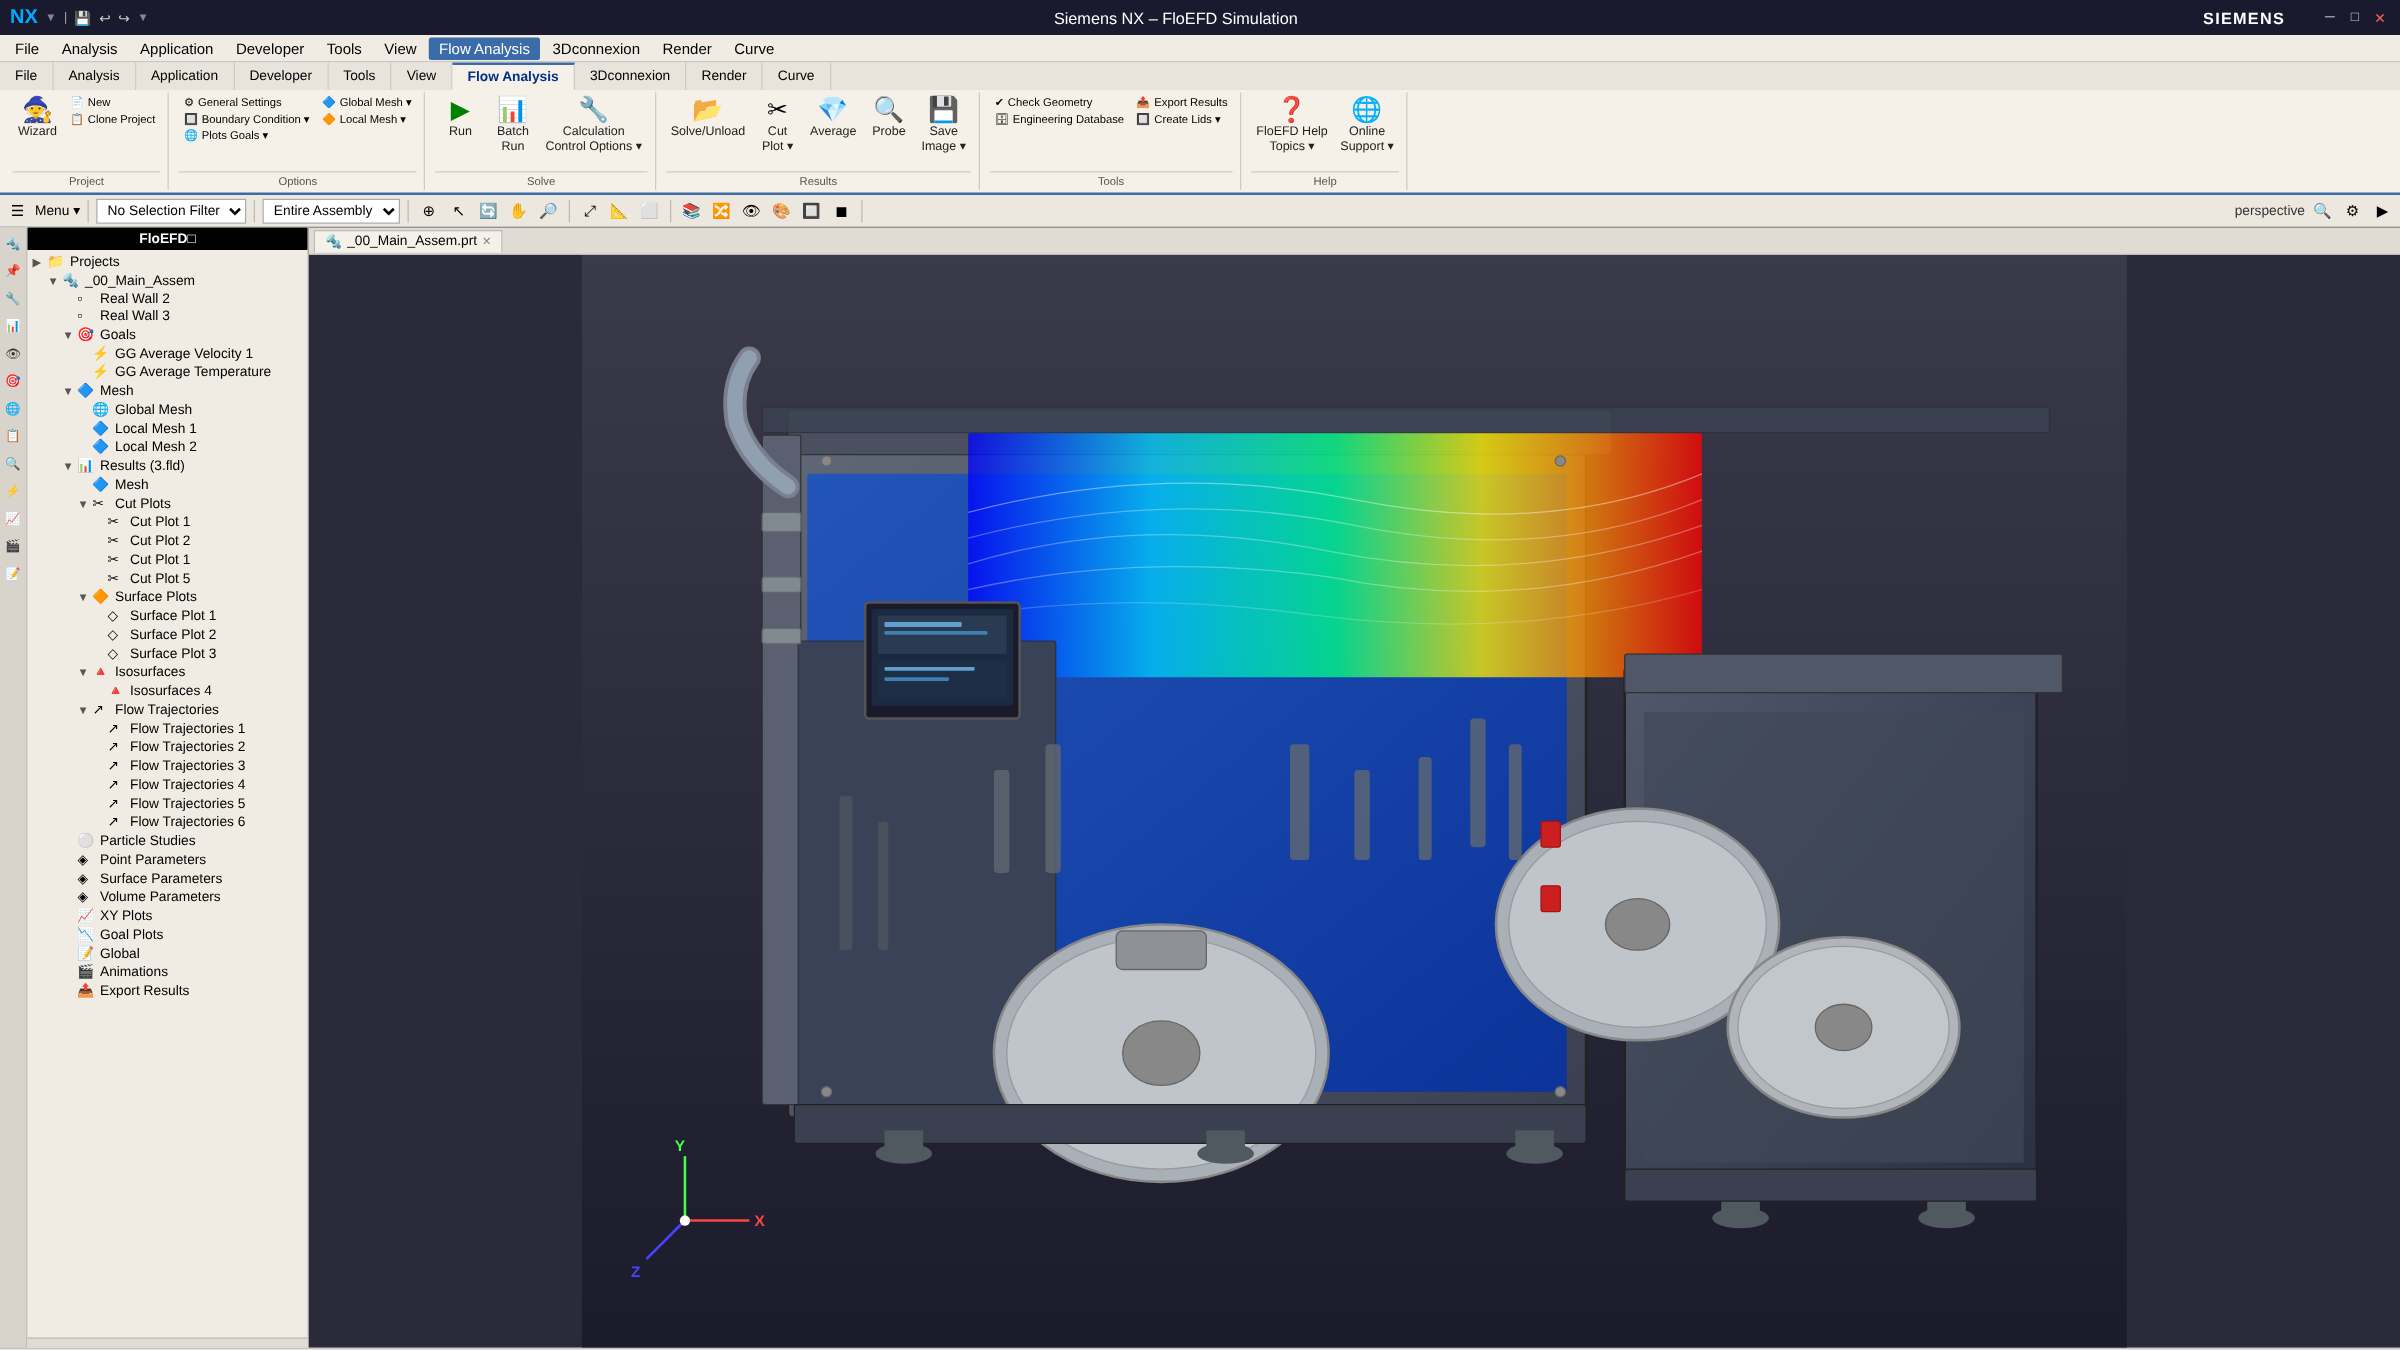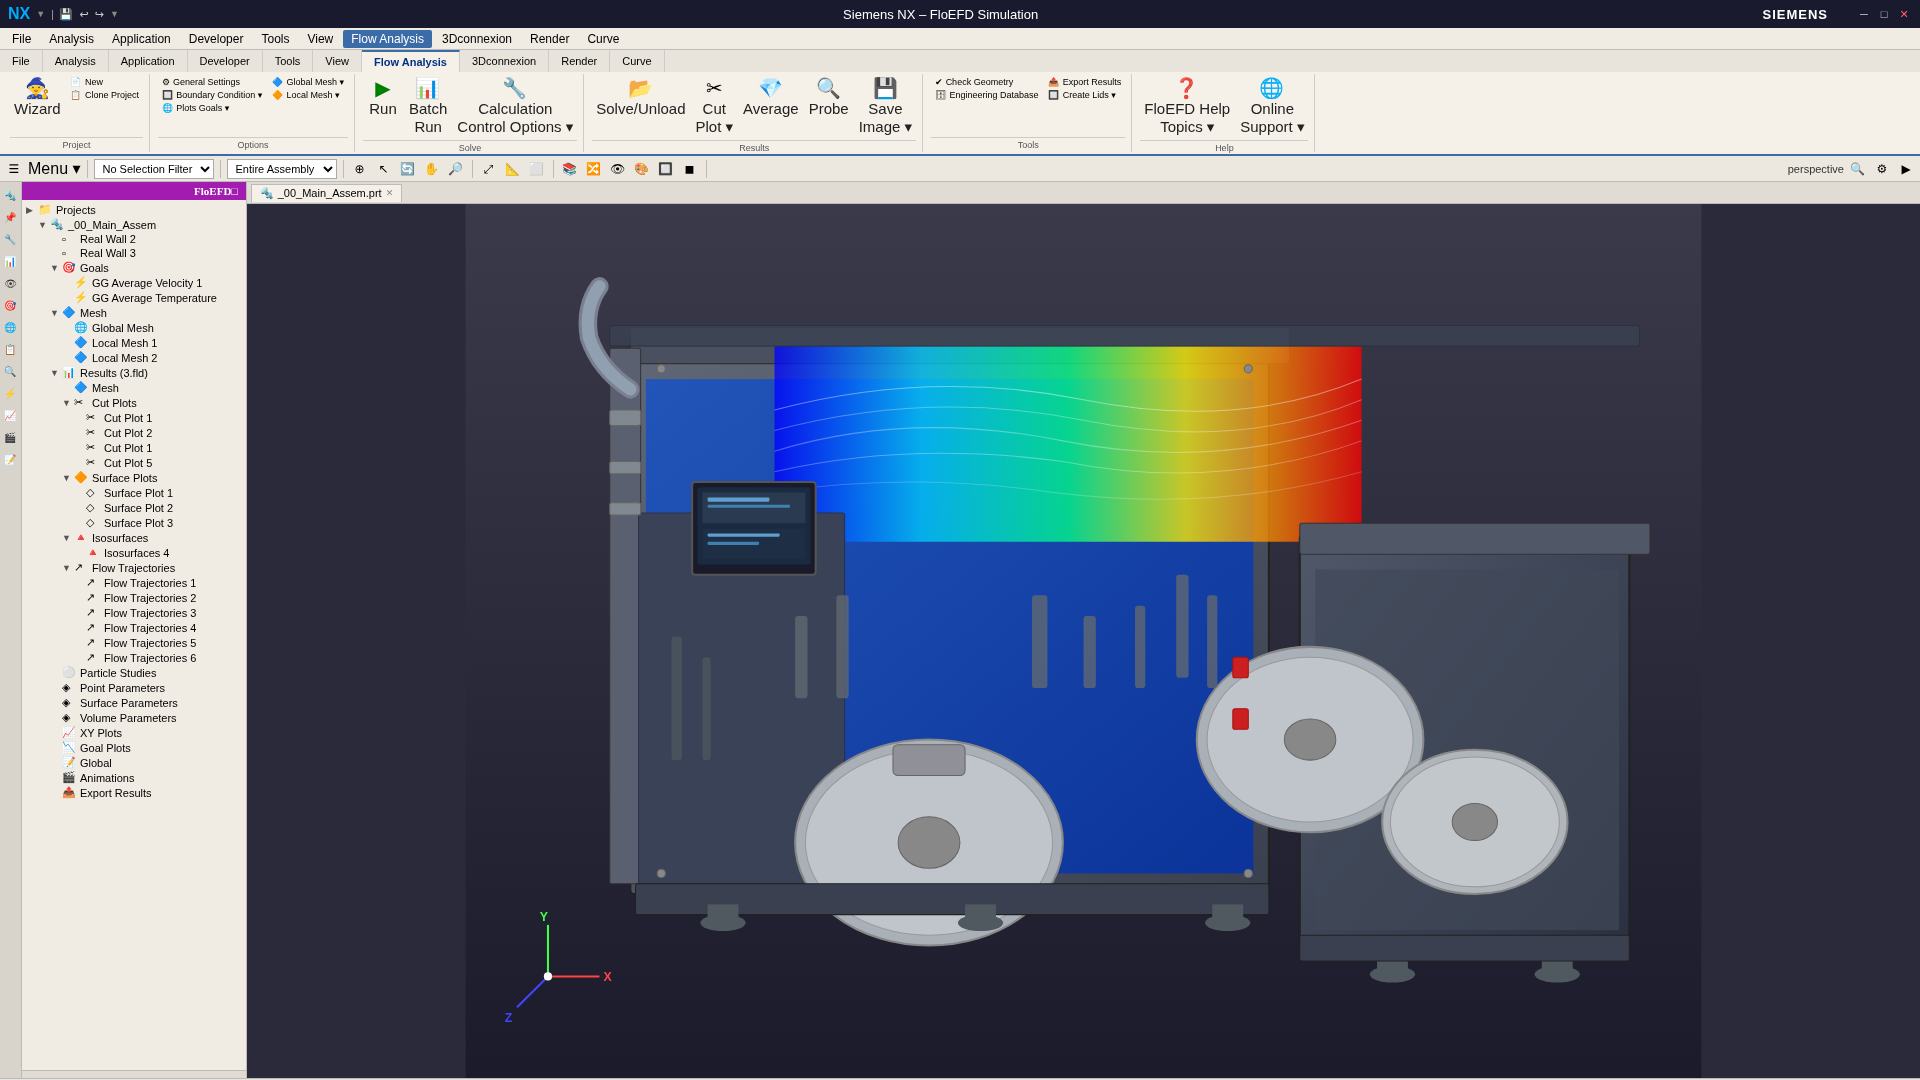--- a/index.html
+++ b/index.html
@@ -97,21 +97,21 @@
       align-items: center;
       padding: 2px 4px;
       cursor: pointer;
       border-radius: 3px;
       min-width: 40px;
       font-size: 9px;
       text-align: center;
       gap: 2px;
     }
     .ribbon-btn .icon { font-size: 20px; line-height: 1; }
-    .ribbon-btn .label { font-size: 15px; color: #222; line-height: 1.2; }
+    .ribbon-btn .label { font-size: 10px; color: #222; line-height: 1.2; }
     .ribbon-btn-small {
       display: flex;
       flex-direction: row;
       align-items: center;
       padding: 1px 4px;
       cursor: pointer;
       border-radius: 2px;
       font-size: 9px;
       gap: 3px;
       white-space: nowrap;
@@ -146,29 +146,28 @@
 
     
     #sidebar {
       width: 225px;
       background: #f0ece4;
       border-right: 1px solid #bbb;
       display: flex;
       flex-direction: column;
     }
     #sidebar-header {
-      background: #a21caf;
+      background: #000000;
       color: #fff;
       padding: 3px 8px;
       font-size: 11px;
       font-weight: bold;
       display: flex;
       align-items: center;
-      justify-content: flex-end;
-      font-family: Liberation Serif, serif;
+      justify-content: center;
     }
     #tree-container {
       flex: 1;
       overflow-y: auto;
       padding: 2px 0;
     }
     .tree-item {
       display: flex;
       align-items: center;
       padding: 1px 4px;
@@ -433,21 +432,21 @@
           <span class="label">Online<br>Support ▾</span>
         </div>
       </div>
       <div class="ribbon-group-label">Help</div>
     </div>
   </div>
 </div>
 
 <div id="toolbar">
   <span class="toolbar-btn">☰</span>
-  <span style="font-size:16px; cursor:pointer;">Menu ▾</span>
+  <span style="font-size:11px; cursor:pointer;">Menu ▾</span>
   <div class="toolbar-sep"></div>
   <select class="toolbar-select">
     <option>No Selection Filter</option>
   </select>
   <div class="toolbar-sep"></div>
   <select class="toolbar-select">
     <option>Entire Assembly</option>
   </select>
   <div class="toolbar-sep"></div>
   <span class="toolbar-btn">⊕</span>

